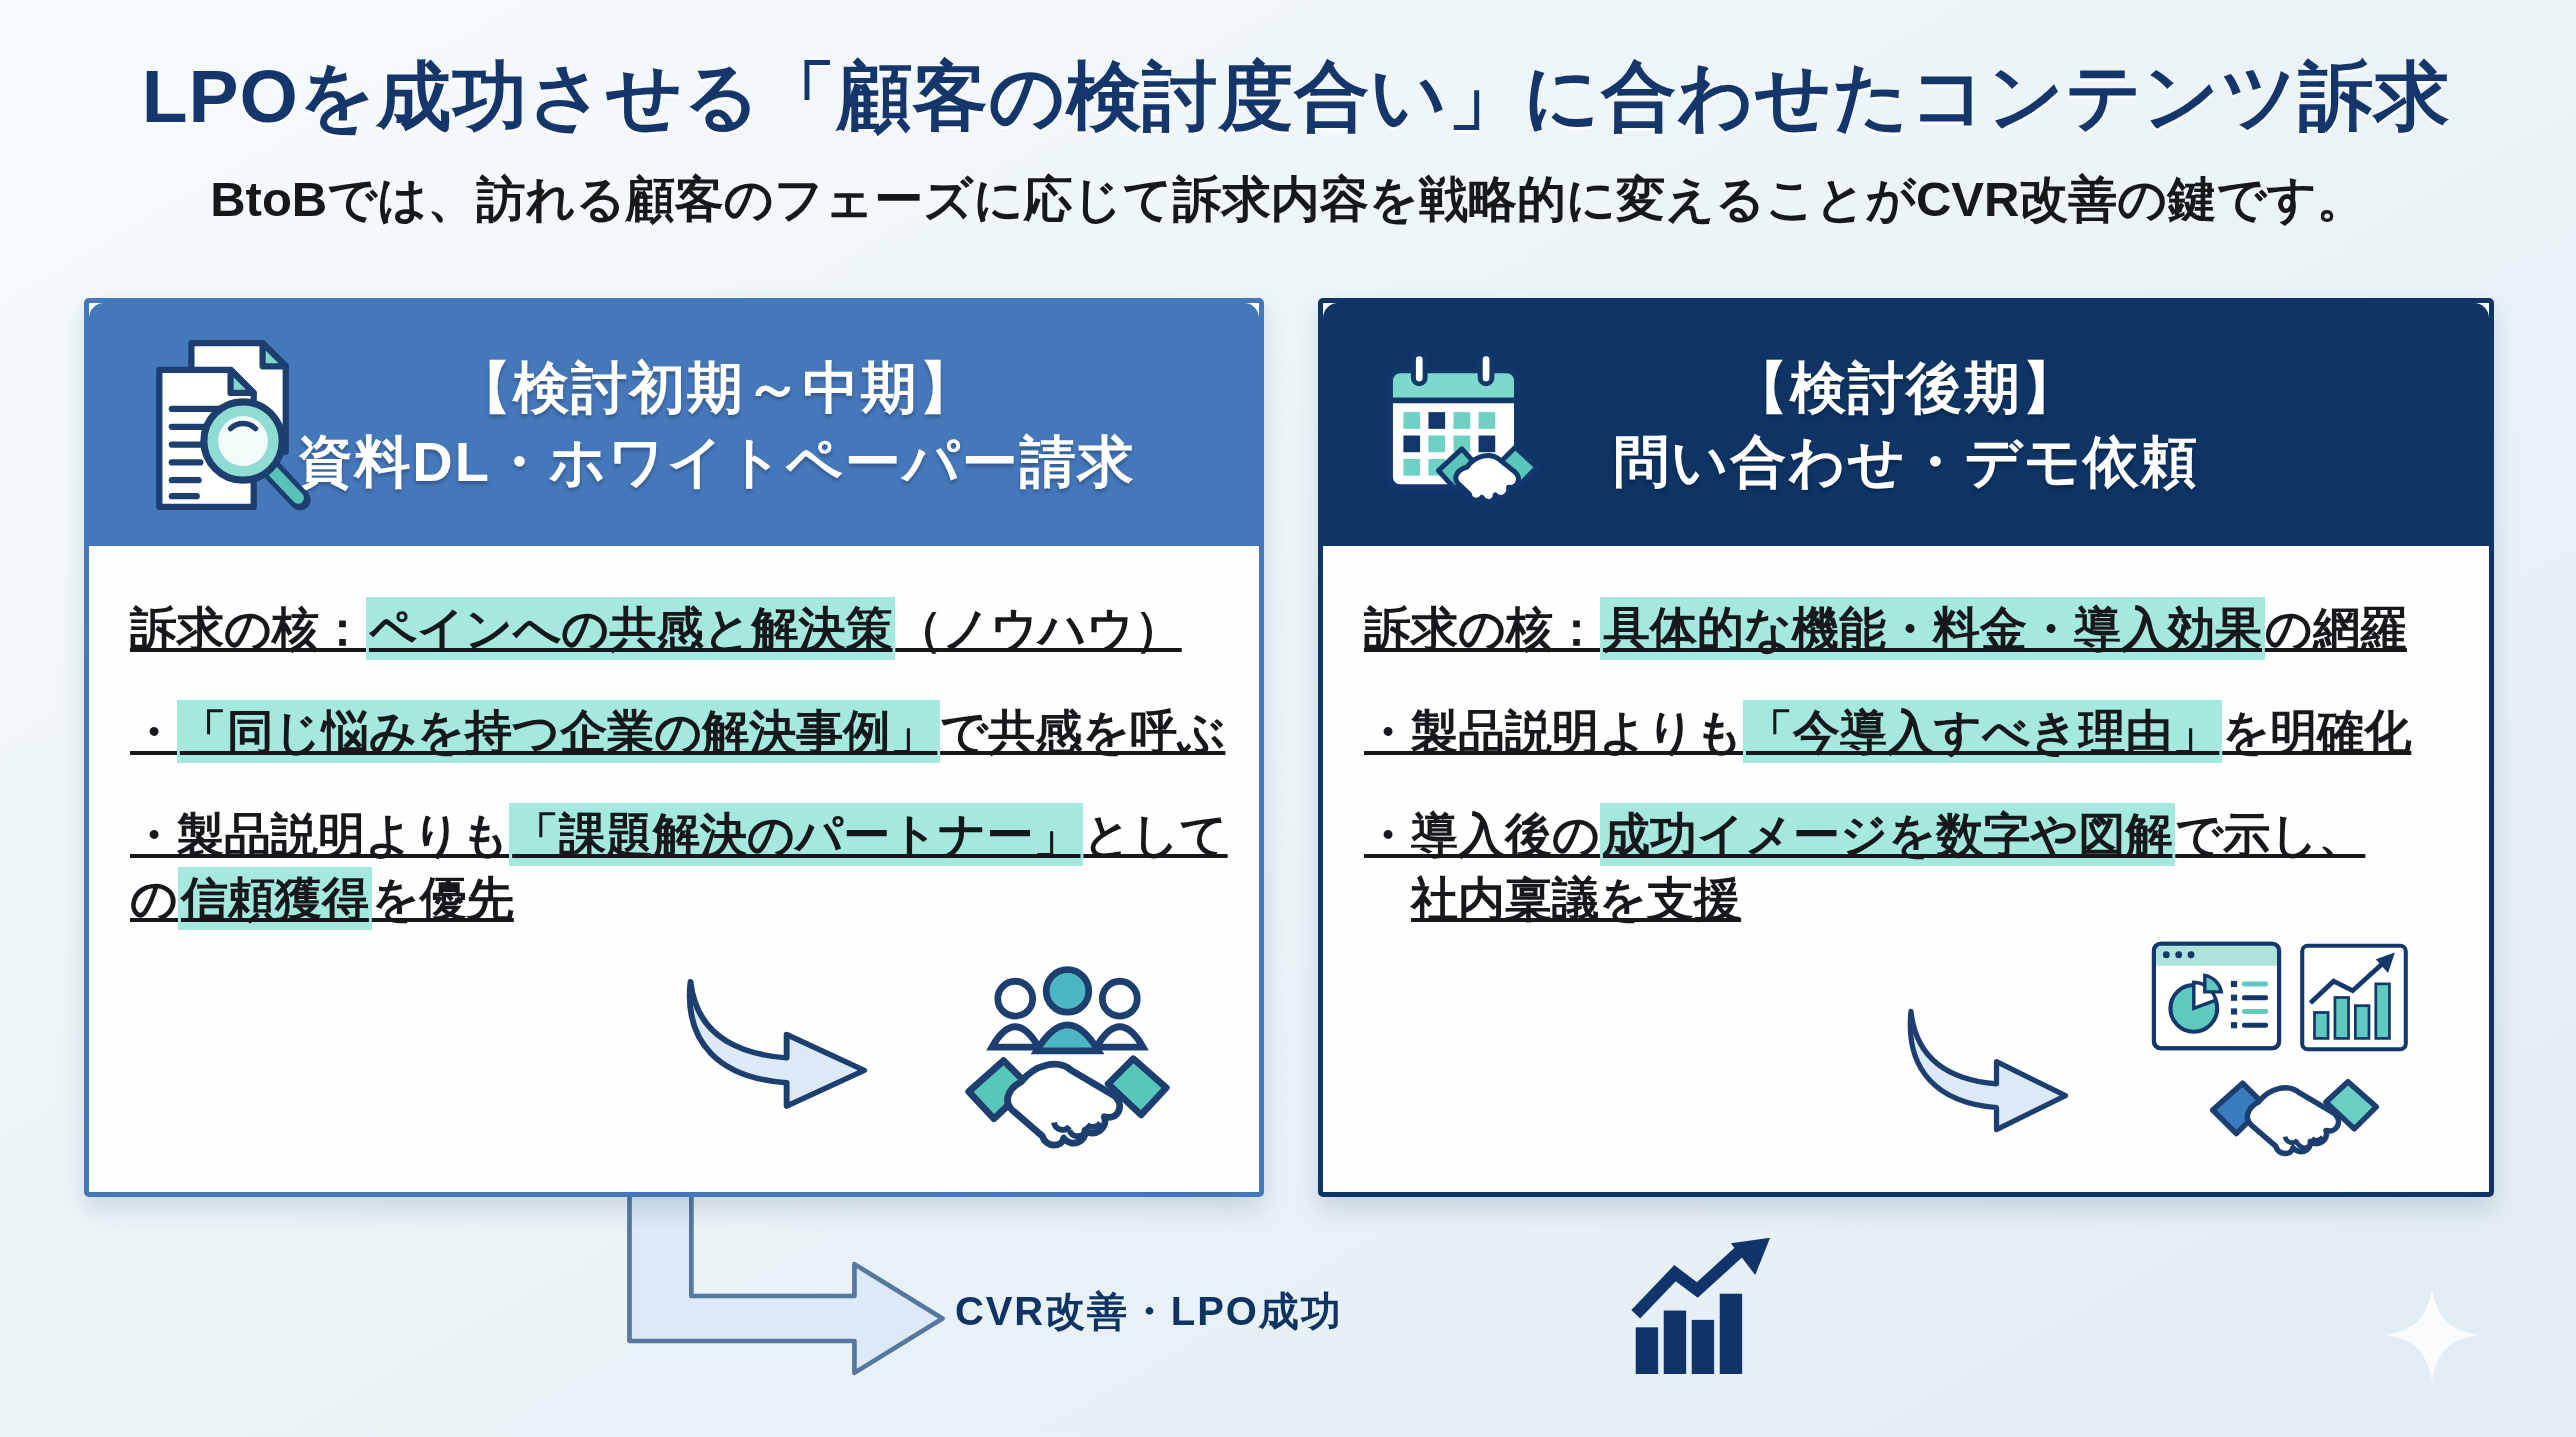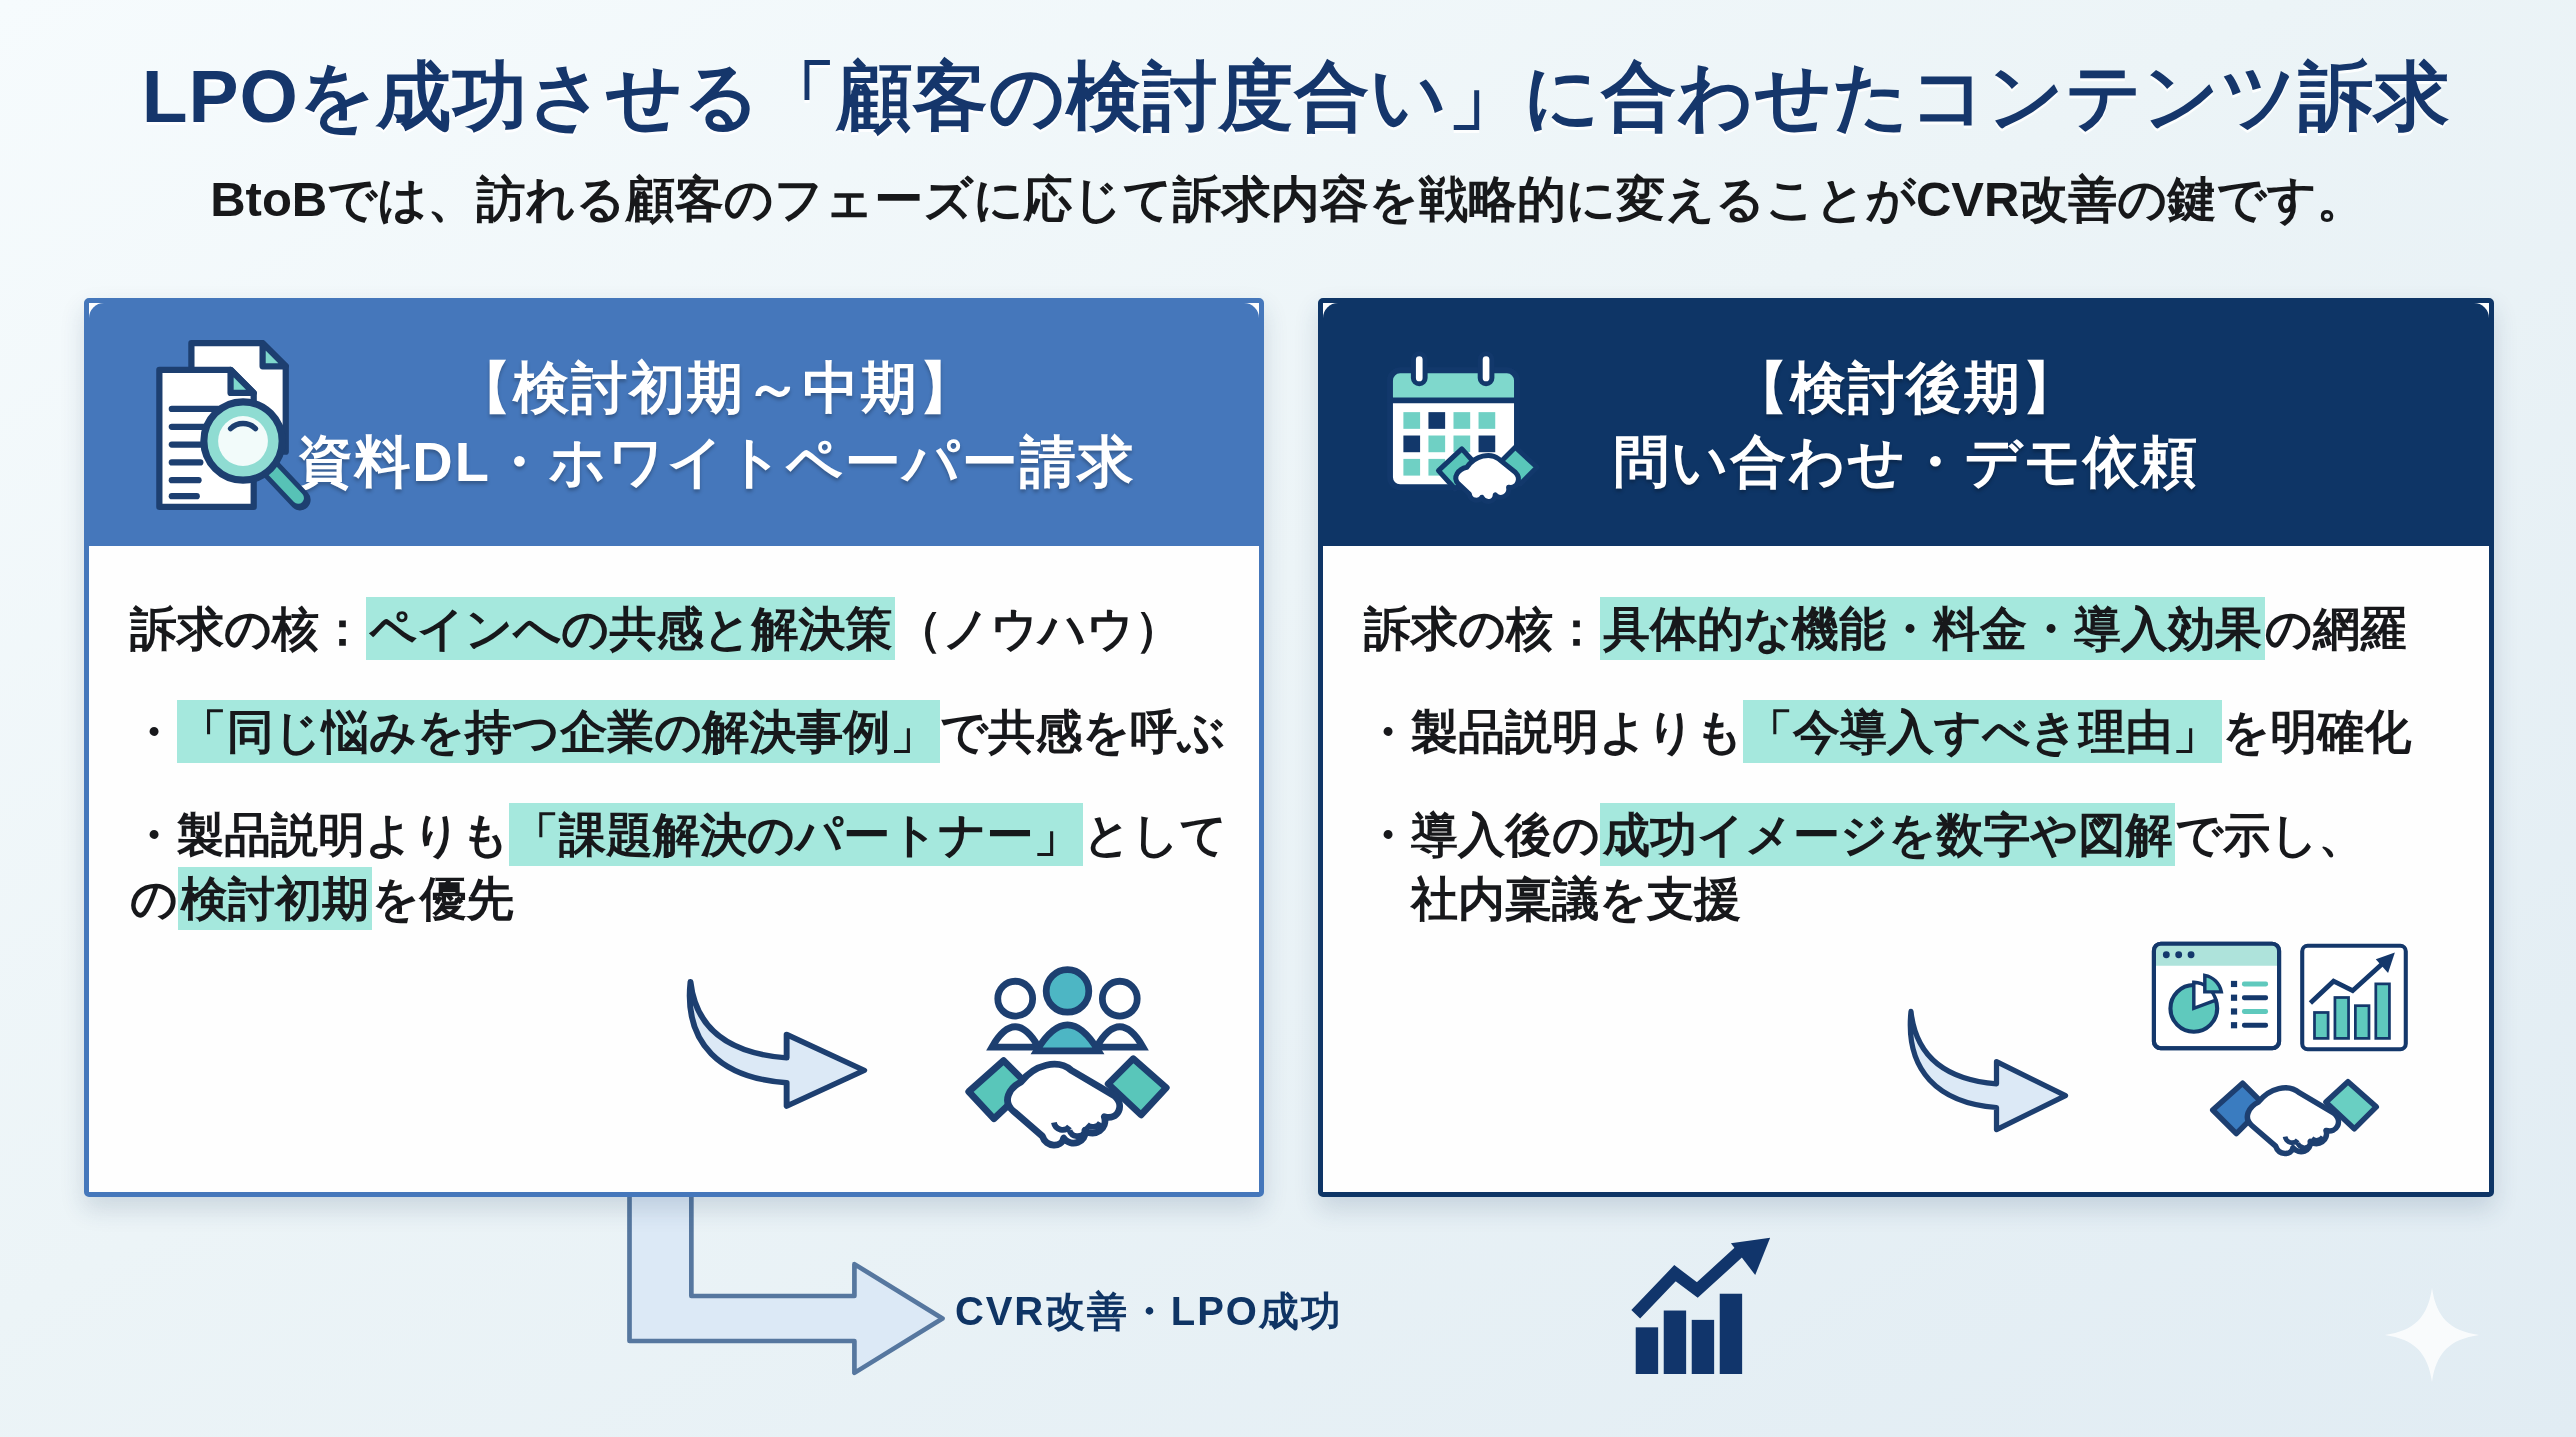--- a/index.html
+++ b/index.html
@@ -25,21 +25,21 @@
   .card.left .card-header{background:var(--accent-blue);}
   .card.right .card-header{background:var(--accent-navy);}
   .header-icon{position:absolute;left:49px;top:32px;width:178px;height:180px;}
   .card.right .header-icon{left:52px;top:39px;width:167px;height:167px;}
   .header-text{color:#fff;font-weight:700;font-size:56px;line-height:1.32;
     text-align:center;letter-spacing:1.9px;padding-left:84px;
     text-shadow:0 2.8px 3.7px rgba(0,0,0,.25);white-space:nowrap;}
   .card-body{position:relative;padding:51px 41px 0 41px;font-size:47px;font-weight:700;
     color:#17181b;height:580px;}
   .line{line-height:64px;white-space:nowrap;}
-  .para{margin-bottom:39px;}
+  .para{margin-bottom:39px;text-decoration:underline;}
   .hl{background:var(--highlight);padding:4.7px 2.8px;}
   .indent{padding-left:47px;}
   .abs{position:absolute;}
   .footer-label{position:absolute;left:955px;top:1284px;font-size:40px;font-weight:700;
     color:#0f3464;letter-spacing:1.9px;white-space:nowrap;z-index:1;}
   .elbow{position:absolute;left:622px;top:1191px;width:328px;height:195px;z-index:1;}
   .growth{position:absolute;left:1631px;top:1234px;width:142px;height:140px;z-index:1;}
   .sparkle{position:absolute;left:2385px;top:1288px;width:94px;height:94px;opacity:.8;z-index:1;}
 </style>
 </head>
@@ -82,21 +82,21 @@
     </div>
     <div class="card-body">
         <div class="para">
           <div class="line"><span>訴求の核：</span><span class="hl">ペインへの共感と解決策</span><span>（ノウハウ）</span></div>
         </div>
         <div class="para">
           <div class="line"><span>・</span><span class="hl">「同じ悩みを持つ企業の解決事例」</span><span>で共感を呼ぶ</span></div>
         </div>
         <div class="para">
           <div class="line"><span>・製品説明よりも</span><span class="hl">「課題解決のパートナー」</span><span>として</span></div>
-          <div class="line"><span>の</span><span class="hl">検討初期</span><span>を優先</span></div>
+          <div class="line"><span>の</span><span class="hl">信頼獲得</span><span>を優先</span></div>
         </div>
       </div>
 
     <svg class="abs" style="left:588px;top:674px;width:253px;height:140px;" viewBox="0 0 300 180" preserveAspectRatio="none">
       <path d="M16,6 C22,64 58,98 130,104 L130,74 L222,120 L130,166 L130,136 C52,130 8,86 16,6 Z" fill="#dce9f6" stroke="#1d3f70" stroke-width="7" stroke-linejoin="round"></path>
     </svg>
 
     <svg class="abs" style="left:871px;top:655px;width:215px;height:213px;" viewBox="0 0 220 220">
       <g stroke="#1d3f70" stroke-width="7">
         <circle cx="56" cy="42" r="18" fill="#fff"></circle>

